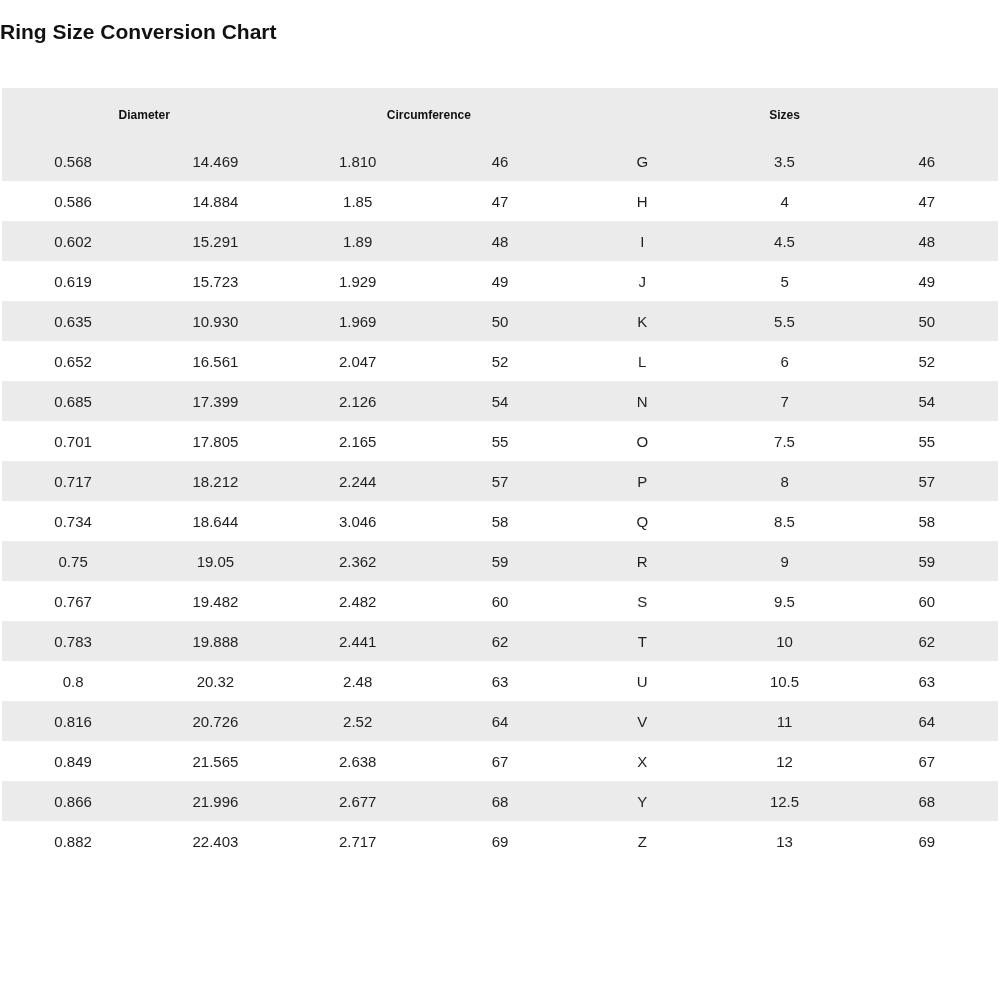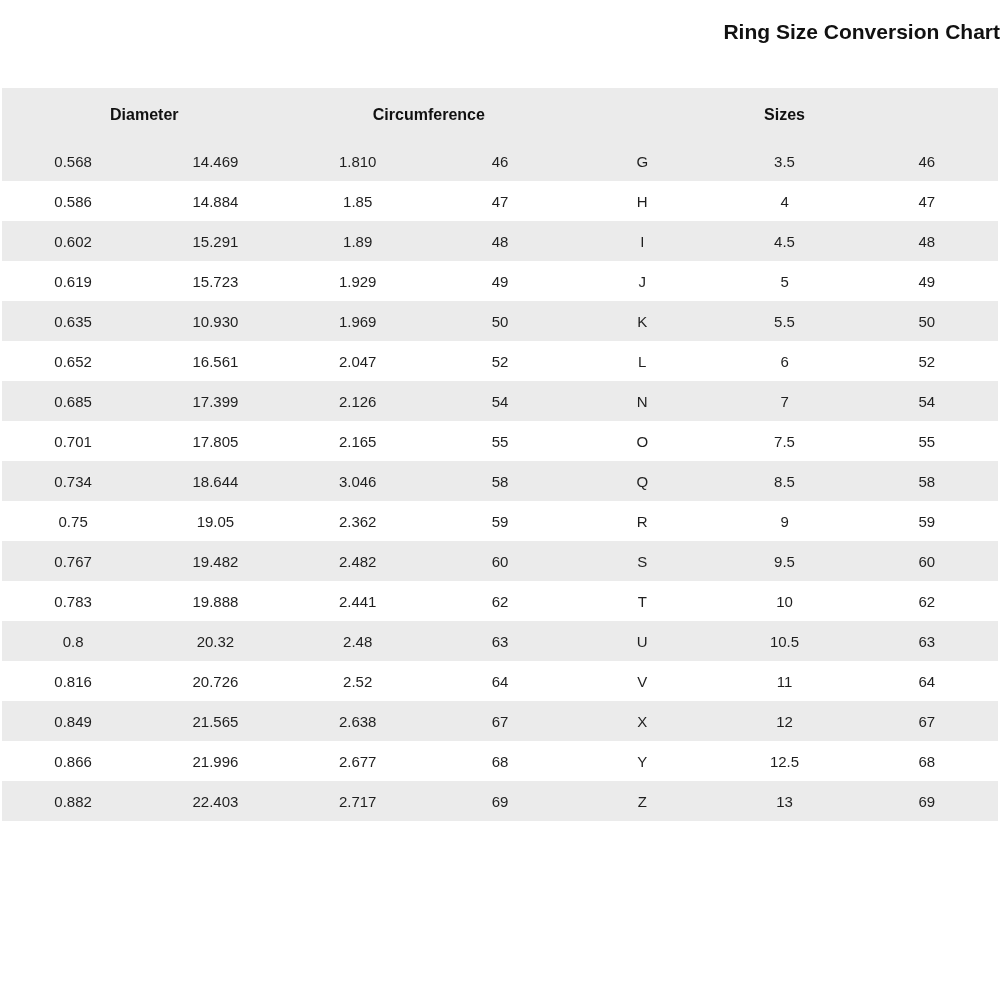--- a/index.html
+++ b/index.html
@@ -16,41 +16,41 @@
     height: 1000px;
     background: #ffffff;
     overflow: hidden;
   }
   .title {
     margin: 0;
     padding-top: 19px;
     font-size: 21px;
     line-height: 25px;
     font-weight: bold;
-    text-align: right;
+    text-align: left;
     color: #111111;
   }
   table.conversion-table {
     border-collapse: collapse;
     table-layout: fixed;
     width: 996px;
     margin: 44px 2px 0 2px;
   }
   table.conversion-table th,
   table.conversion-table td {
     text-align: center;
     vertical-align: middle;
     padding: 0;
     font-size: 15px;
     font-weight: normal;
   }
   tr.group-row th {
     height: 53px;
     background: #ebebeb;
-    font-size: 16px;
+    font-size: 12px;
     font-weight: bold;
     color: #111111;
   }
   tr.sub-row th {
     height: 50px;
     background: #ffffff;
     padding: 0 8px;
     line-height: 18px;
   }
   tbody td {
@@ -154,20 +154,29 @@
         <tr>
           <td>0.701</td>
           <td>17.805</td>
           <td>2.165</td>
           <td>55</td>
           <td>O</td>
           <td>7.5</td>
           <td>55</td>
         </tr>
         <tr>
+          <td>0.717</td>
+          <td>18.212</td>
+          <td>2.244</td>
+          <td>57</td>
+          <td>P</td>
+          <td>8</td>
+          <td>57</td>
+        </tr>
+        <tr>
           <td>0.734</td>
           <td>18.644</td>
           <td>3.046</td>
           <td>58</td>
           <td>Q</td>
           <td>8.5</td>
           <td>58</td>
         </tr>
         <tr>
           <td>0.75</td>

